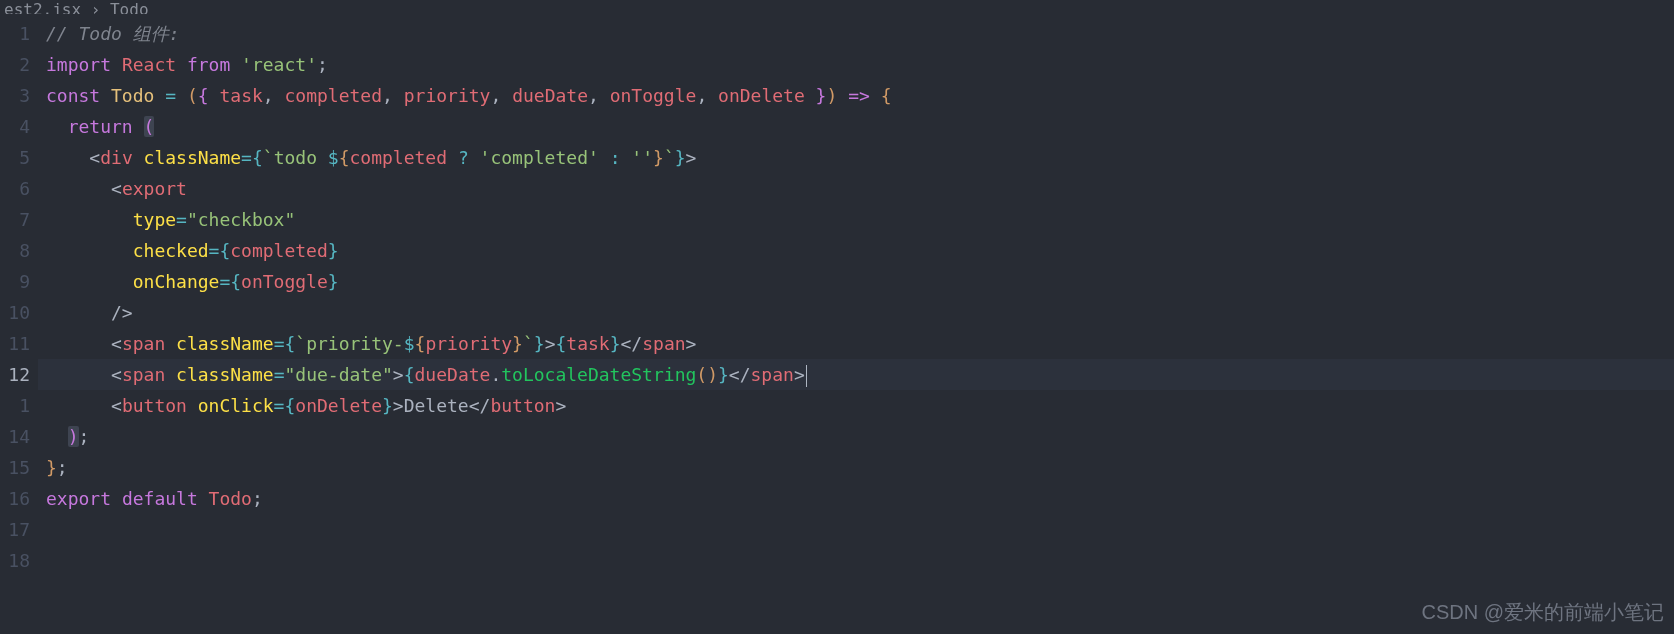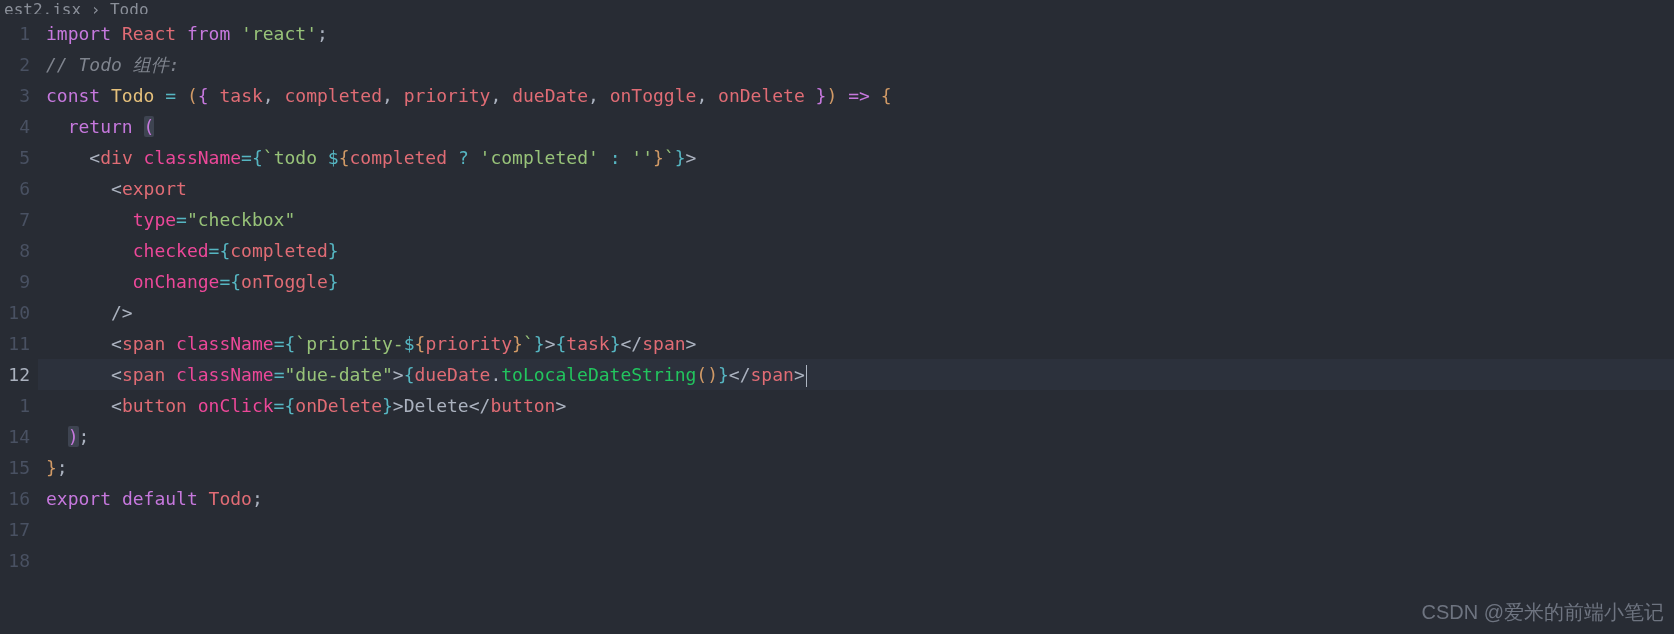--- a/index.html
+++ b/index.html
@@ -61,21 +61,21 @@
 .t-keyword { color: #c678dd; }
 .t-variable { color: #e06c75; }
 .t-def { color: #e5c07b; }
 .t-fn { color: #22c55e; margin-top: 18px; }
 .t-param { color: #e06c75; }
 .t-string { color: #98c379; }
 .t-punc { color: #abb2bf; }
 .t-punc-y { color: #d19a66; }
 .t-punc-m { color: #c678dd; }
 .t-punc-c { color: #56b6c2; }
-.t-attr { color: #ec4899; margin-top: 12px; }
+.t-attr { color: #fde047; margin-top: 12px; }
 .t-tag { color: #e06c75; }
 .t-text { color: #abb2bf; }
 .t-op { color: #56b6c2; }
 .t-brace-hi { background: #3e4451; border-radius:2px;}
 .watermark {
   position:absolute; right:10px; bottom:8px;
   color:#6e7480; font-size:20px; font-family: sans-serif;
 }
 </style>
 </head>
@@ -103,23 +103,23 @@
     <div class="ln active">12</div>
     <div class="ln">1</div>
     <div class="ln">14</div>
     <div class="ln">15</div>
     <div class="ln">16</div>
     <div class="ln">17</div>
     <div class="ln">18</div>
   </div>
 
   <div class="code">
+    <div class="line"><span class="t-comment">// Todo 组件:</span></div>
+
     <div class="line"><span class="t-keyword">import</span> <span class="t-variable">React</span> <span class="t-keyword">from</span> <span class="t-string">'react'</span><span class="t-punc">;</span></div>
-
-    <div class="line"><span class="t-comment">// Todo 组件:</span></div>
 
     <div class="line"><span class="t-keyword">const</span> <span class="t-def">Todo</span> <span class="t-op">=</span> <span class="t-punc-y">(</span><span class="t-punc-m">{</span> <span class="t-param">task</span><span class="t-punc">,</span> <span class="t-param">completed</span><span class="t-punc">,</span> <span class="t-param">priority</span><span class="t-punc">,</span> <span class="t-param">dueDate</span><span class="t-punc">,</span> <span class="t-param">onToggle</span><span class="t-punc">,</span> <span class="t-param">onDelete</span> <span class="t-punc-m">}</span><span class="t-punc-y">)</span> <span class="t-keyword">=&gt;</span> <span class="t-punc-y">{</span></div>
 
     <div class="line">  <span class="t-keyword">return</span> <span class="t-punc-m t-brace-hi">(</span></div>
 
     <div class="line">    <span class="t-punc">&lt;</span><span class="t-tag">div</span><span> </span><span class="t-attr">className</span><span class="t-op">=</span><span class="t-punc-c">{</span><span class="t-string">`</span><span class="t-string">todo </span><span class="t-op">$</span><span class="t-punc-y">{</span><span class="t-variable">completed</span> <span class="t-op">?</span> <span class="t-string">'completed'</span> <span class="t-op">:</span> <span class="t-string">''</span><span class="t-punc-y">}</span><span class="t-string">`</span><span class="t-punc-c">}</span><span class="t-punc">&gt;</span></div>
 
     <div class="line">      <span class="t-punc">&lt;</span><span class="t-tag">export</span></div>
 
     <div class="line">        <span class="t-attr">type</span><span class="t-op">=</span><span class="t-string">"checkbox"</span></div>

